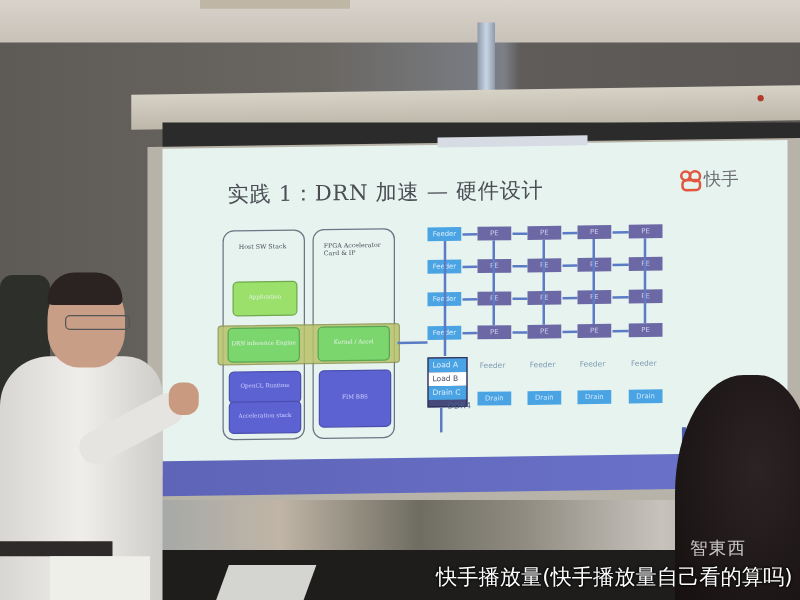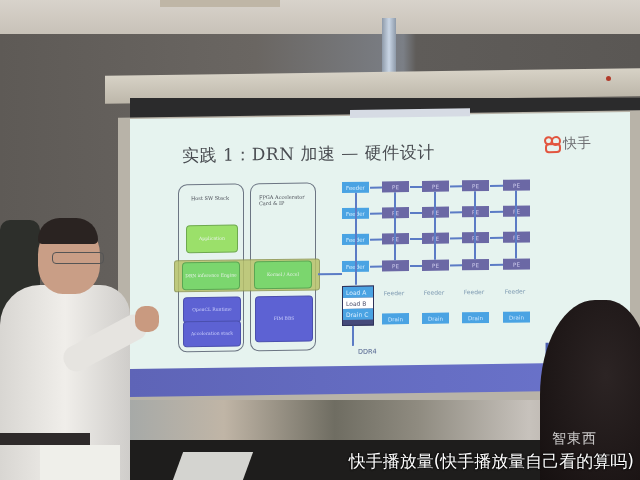--- a/index.html
+++ b/index.html
@@ -155,21 +155,21 @@
   <div class="abs drain" style="left:292px;top:198px;">Drain</div>
   <div class="abs drain" style="left:332px;top:198px;">Drain</div>
   <div class="abs drain" style="left:373px;top:198px;">Drain</div>
 
   <div class="abs load-box" style="left:212px;top:170px;width:30px;height:38px;">
     <div class="load-item" style="background:#4aa3e3;color:#dff0ff;">Load A</div>
     <div class="load-item" style="background:#ffffff;color:#4a4d6a;">Load B</div>
     <div class="load-item" style="background:#4aa3e3;color:#dff0ff;">Drain C</div>
   </div>
   <div class="abs arrow-v" style="left:222px;top:210px;height:20px;"></div>
-  <div class="abs" style="left:228px;top:232px;font-size:6.5px;color:#4b5c8a;">DDR4</div>
+  <div class="abs" style="left:228px;top:205px;font-size:6.5px;color:#4b5c8a;">DDR4</div>
 
   <div class="abs slide-mark" style="left:414px;top:226px;">IFTD19</div>
   <div class="abs slide-footer"></div>
 </div>
 
 <div class="abs window-strip"></div>
 <div class="abs tabletop"></div>
 <div class="abs laptop"></div>
 
 <div class="abs presenter-body"></div>

